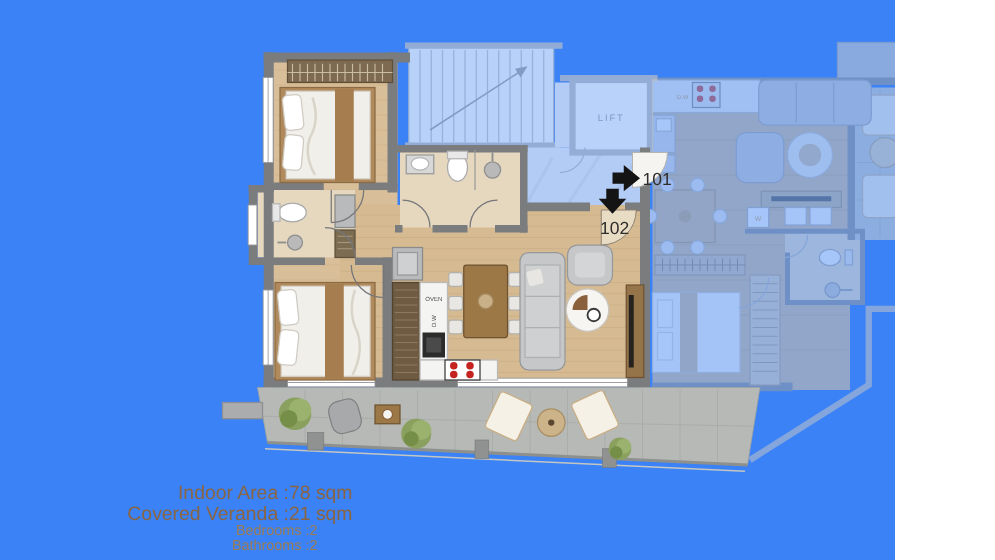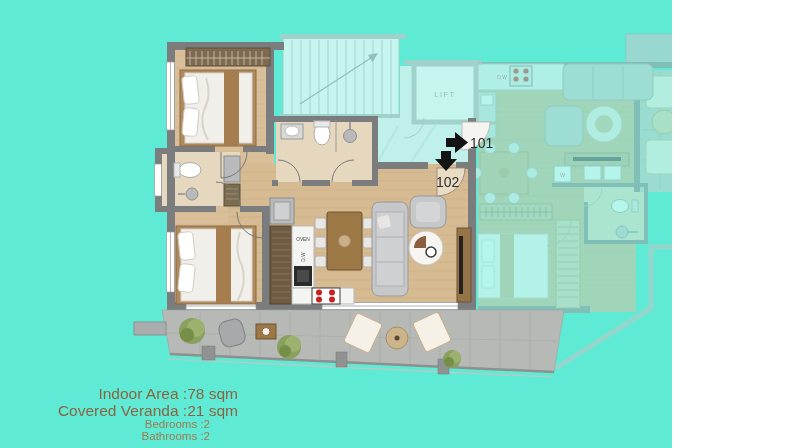--- a/index.html
+++ b/index.html
@@ -1,17 +1,17 @@
 <!DOCTYPE html>
 <html><head>
 <meta charset="utf-8">
 <style>
   html,body{margin:0;padding:0;background:#fff;}
-  .canvas{position:relative;width:672px;height:448px;background:#5eead4;overflow:hidden;
-          font-family:"Liberation Sans",sans-serif;}
+  .canvas{position:relative;width:672px;height:448px;background:#3b82f6;overflow:hidden;
+          font-family:"Liberation Sans",sans-serif;padding-left:44px;}
   svg{display:block;}
   text{font-family:"Liberation Sans",sans-serif;}
 </style>
 </head>
 <body>
 
 <div class="canvas">
 <svg width="796" height="448" viewBox="0 0 796 448">
 
   <g opacity="0.55">

